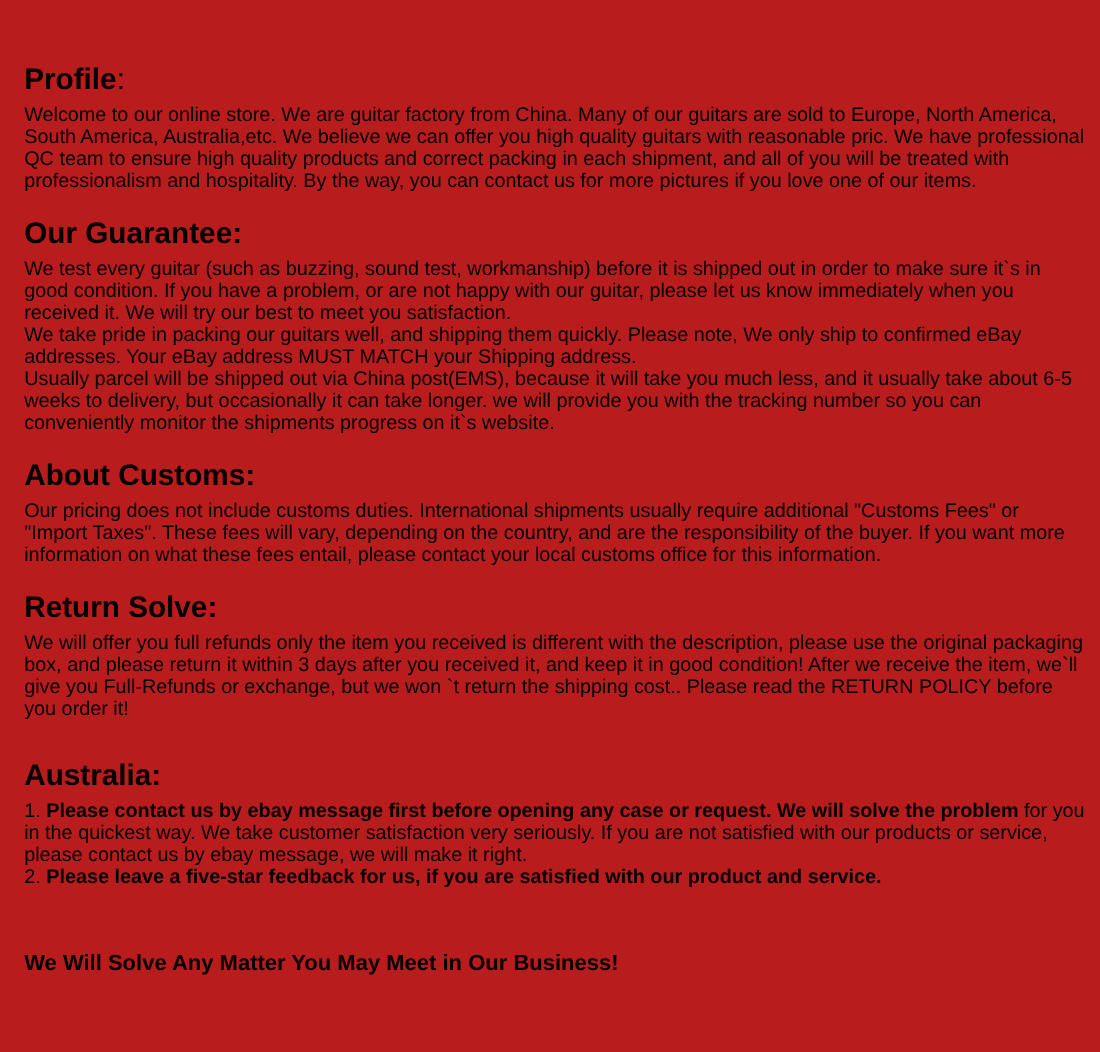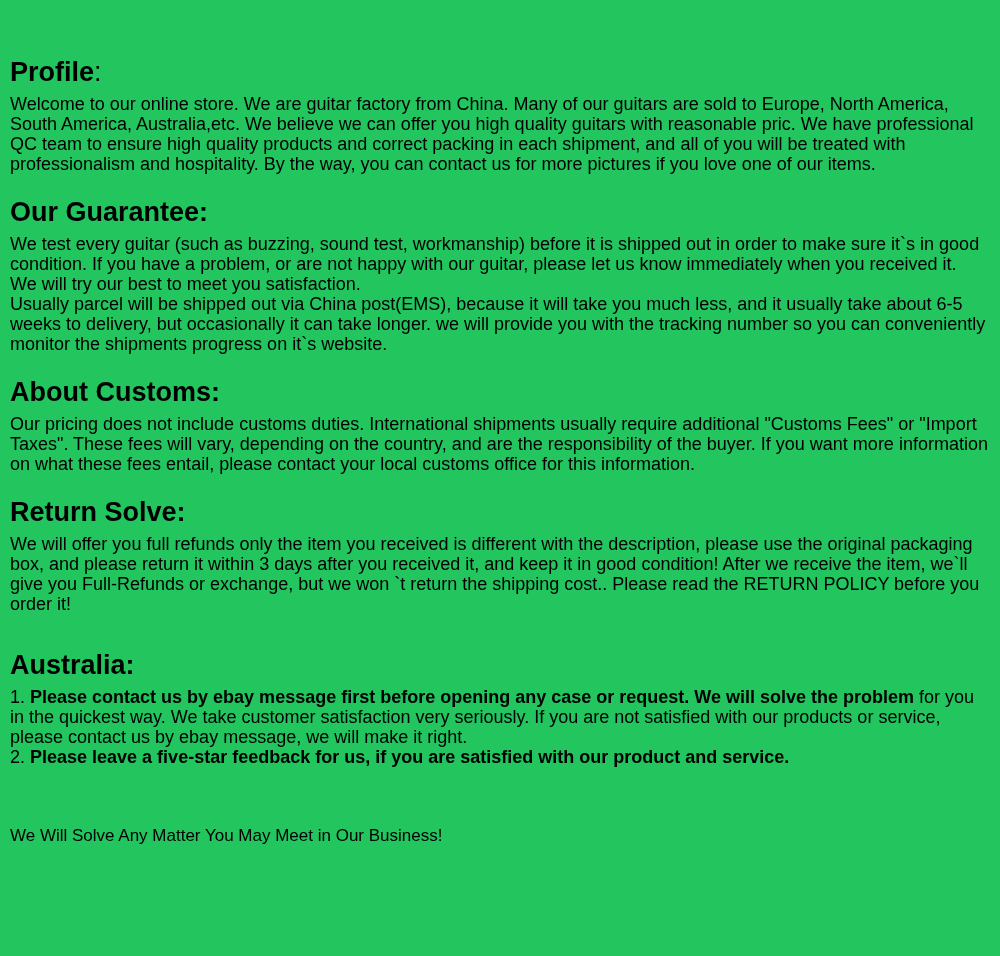--- a/index.html
+++ b/index.html
@@ -6,23 +6,23 @@
     margin: 0;
     padding: 0;
     background: #ffffff;
     color: #000000;
     font-family: "Liberation Sans", sans-serif;
   }
   .page {
     width: 1000px;
     height: 956px;
     box-sizing: border-box;
-    padding: 57px 12px 0 10px;
+    padding: 57px 12px 0 22px;
     overflow: hidden;
-    background: #22c55e;
+    background: #b91c1c;
   }
   .sec-heading {
     font-size: 27px;
     line-height: 30px;
     font-weight: 700;
     margin: 23px 0 7px 0;
   }
   .sec:first-of-type .sec-heading {
     margin-top: 0;
   }
@@ -31,43 +31,44 @@
   }
   .body-text {
     font-size: 18px;
     line-height: 20px;
     margin: 0;
   }
   .sec-feedback .sec-heading {
     margin-top: 36px;
   }
   .closing {
-    font-size: 17px;
+    font-size: 20px;
     line-height: 22px;
-    font-weight: 400;
+    font-weight: 700;
     margin: 58px 0 0 0;
   }
   .run-bold { font-weight: 700; }
 </style>
 </head>
 <body>
 
 <div class="page">
 
   <section class="sec">
     <h2 class="sec-heading"><span>Profile</span><span class="colon-regular">:</span></h2>
     <p class="body-text">Welcome to our online store. We are guitar factory from China. Many of our guitars are sold to Europe, North America, South America, Australia,etc. We believe we can offer you high quality guitars with reasonable pric. We have professional QC team to ensure high quality products and correct packing in each shipment, and all of you will be treated with professionalism and hospitality. By the way, you can contact us for more pictures if you love one of our items.</p>
   </section>
 
   <section class="sec">
     <h2 class="sec-heading"><span>Our Guarantee:</span><span class="colon-regular"></span></h2>
     <p class="body-text">We test every guitar (such as buzzing, sound test, workmanship) before it is shipped out in order to make sure it`s in good condition. If you have a problem, or are not happy with our guitar, please let us know immediately when you received it. We will try our best to meet you satisfaction.</p>
   </section>
 
   <section class="sec">
+    <p class="body-text">We take pride in packing our guitars well, and shipping them quickly. Please note, We only ship to confirmed eBay addresses. Your eBay address MUST MATCH your Shipping address.</p>
     <p class="body-text">Usually parcel will be shipped out via China post(EMS), because it will take you much less, and it usually take about 6-5 weeks to delivery, but occasionally it can take longer. we will provide you with the tracking number so you can conveniently monitor the shipments progress on it`s website.</p>
   </section>
 
   <section class="sec">
     <h2 class="sec-heading"><span>About Customs:</span><span class="colon-regular"></span></h2>
     <p class="body-text">Our pricing does not include customs duties. International shipments usually require additional "Customs Fees" or "Import Taxes". These fees will vary, depending on the country, and are the responsibility of the buyer. If you want more information on what these fees entail, please contact your local customs office for this information.</p>
   </section>
 
   <section class="sec">
     <h2 class="sec-heading"><span>Return Solve:</span><span class="colon-regular"></span></h2>

